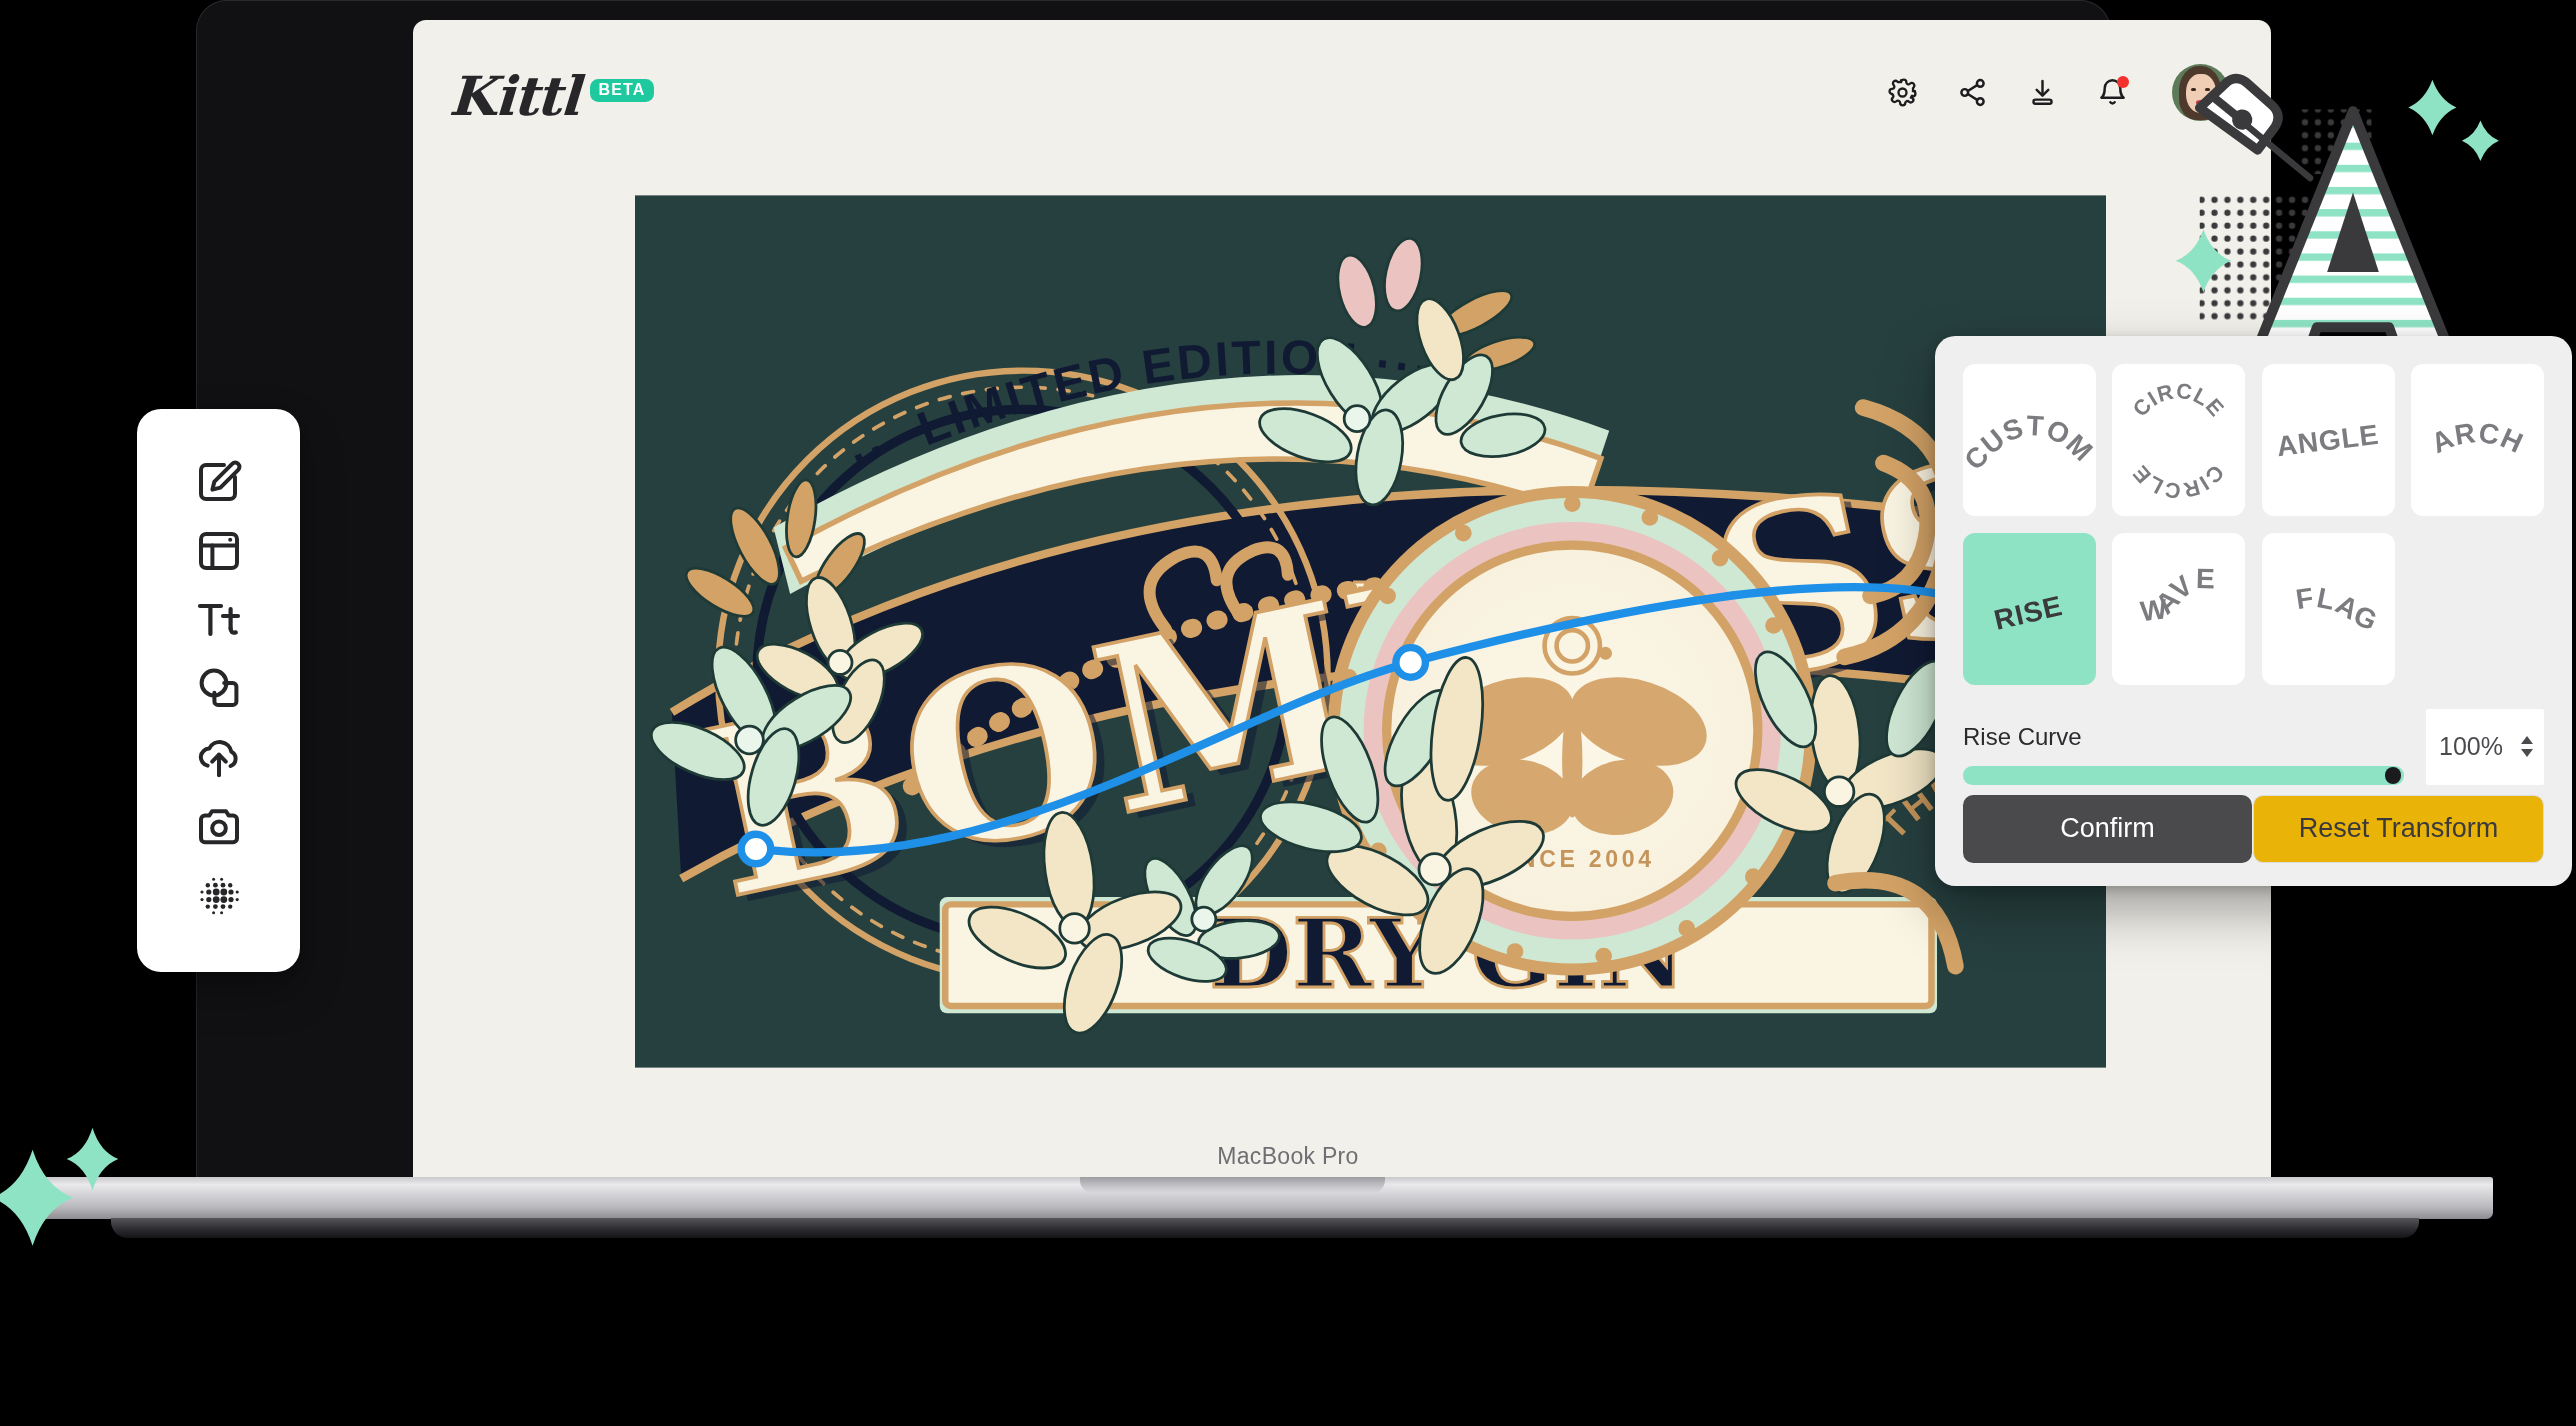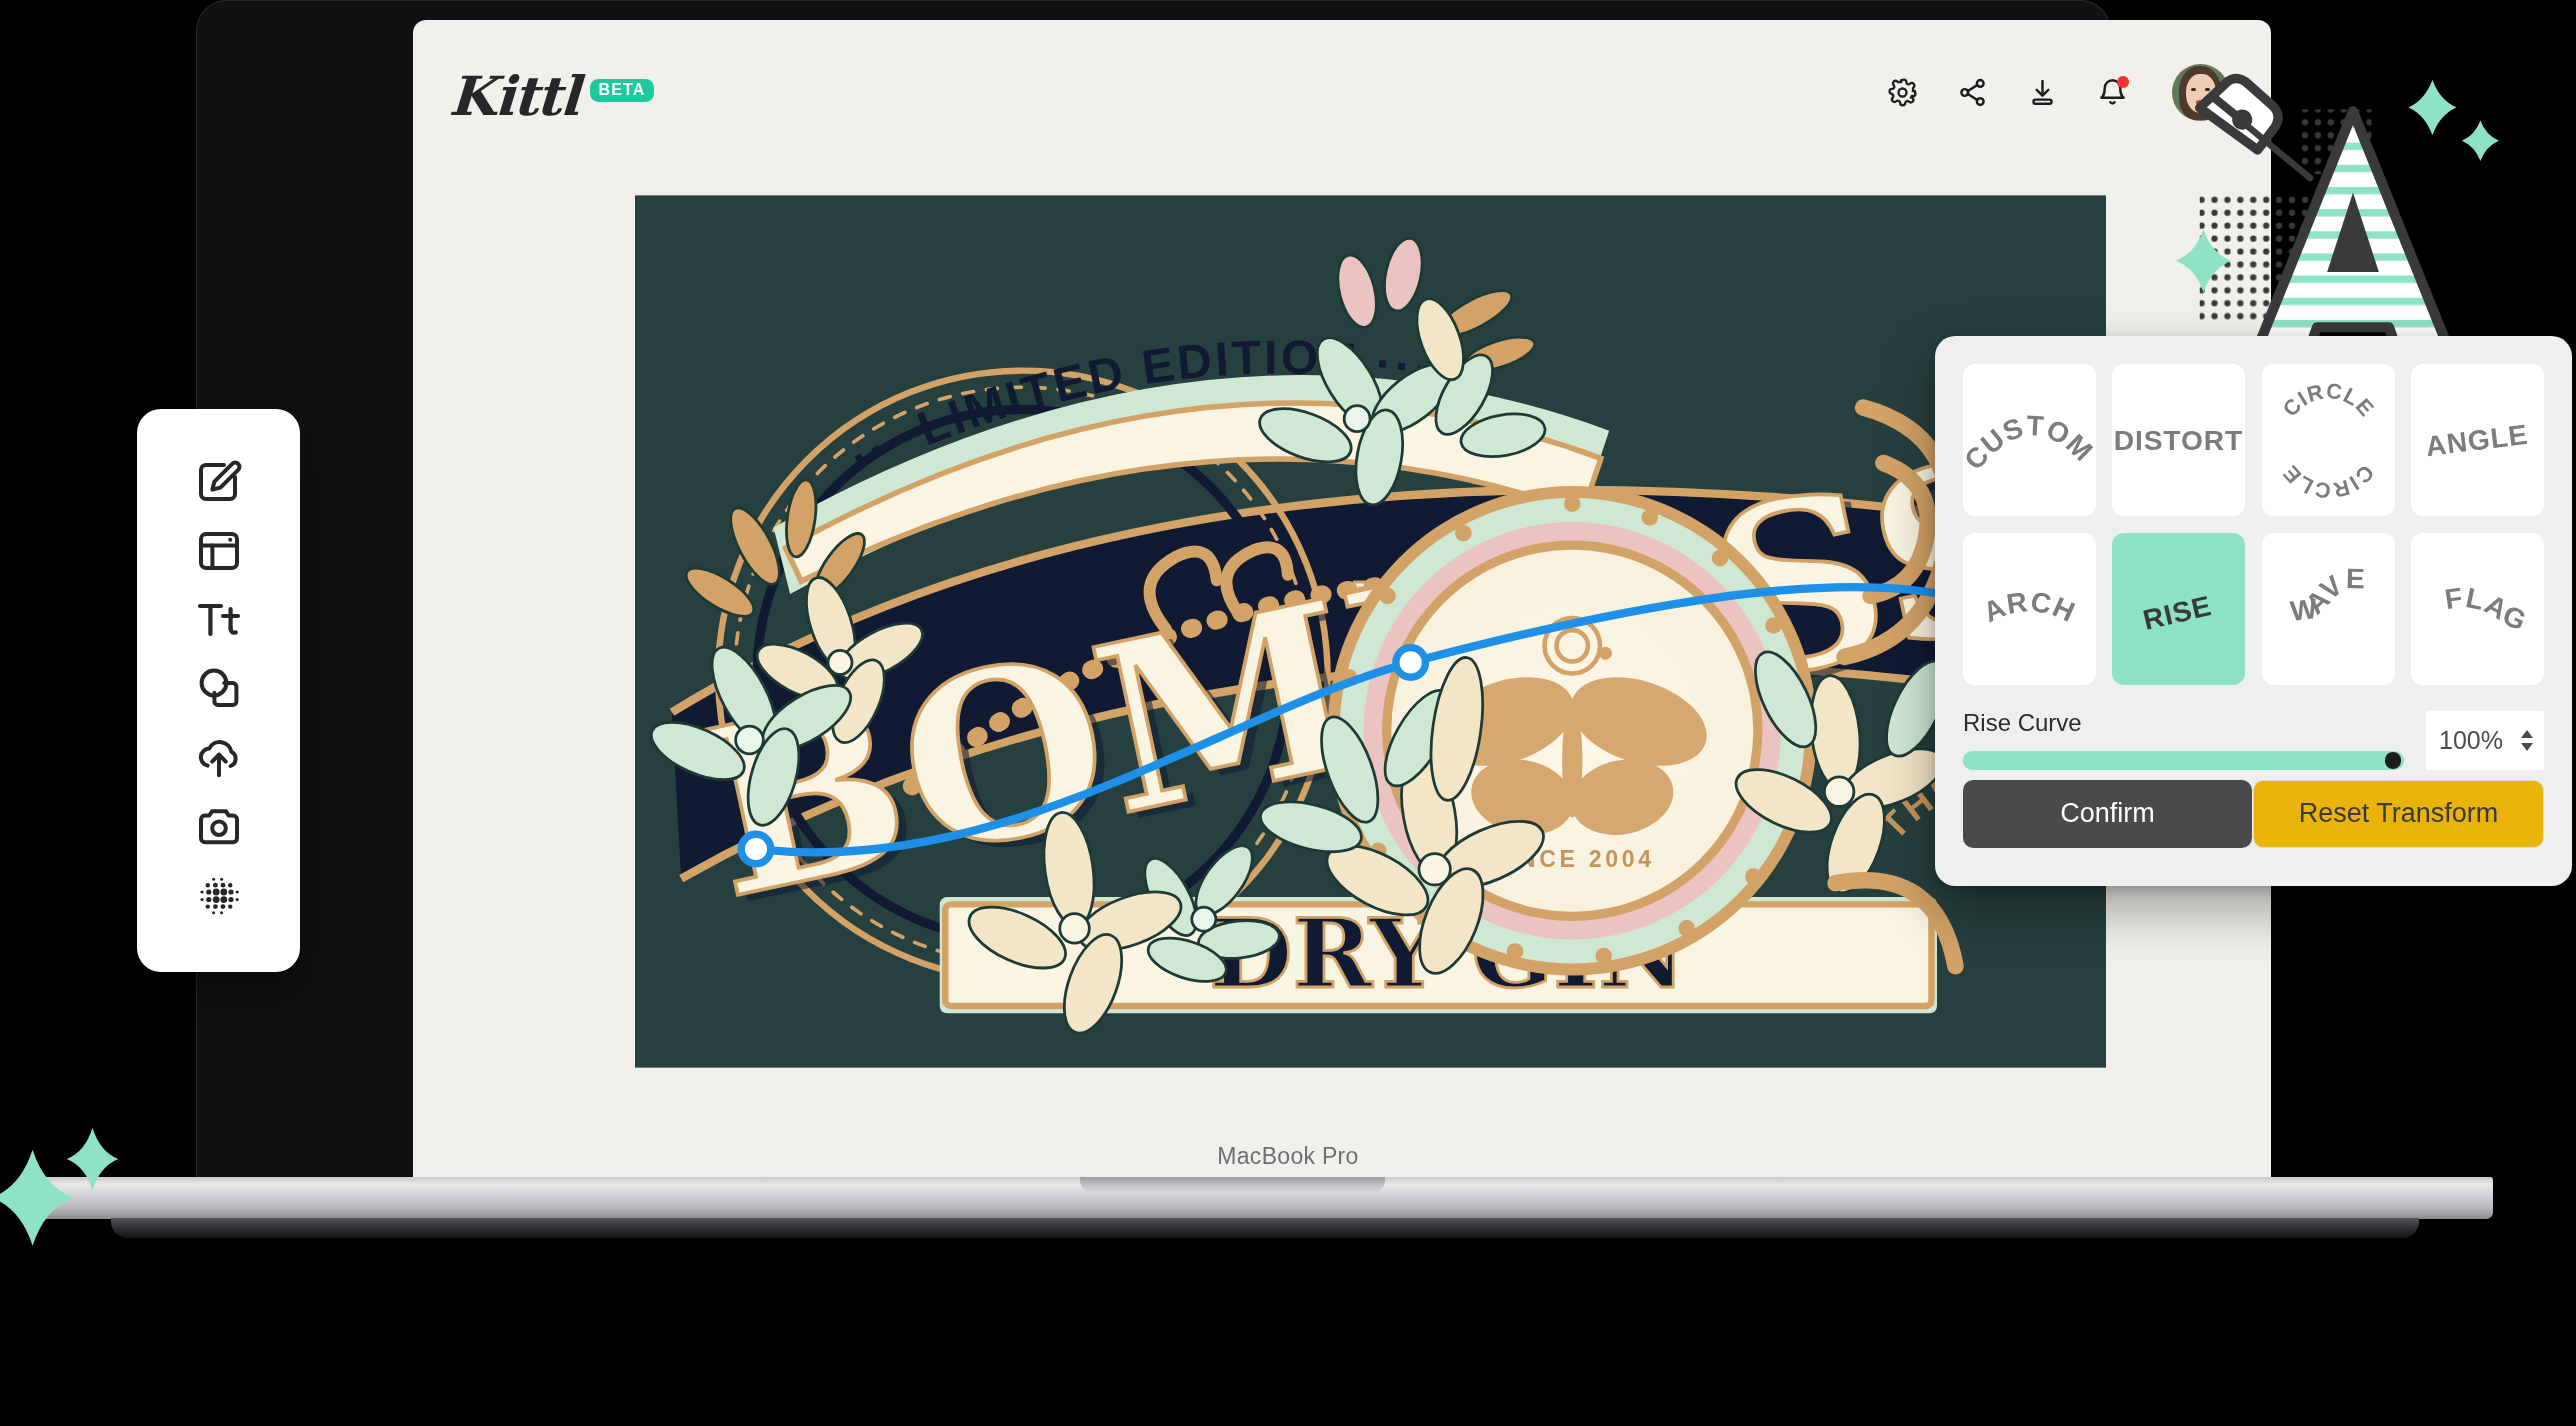--- a/index.html
+++ b/index.html
@@ -79,21 +79,21 @@
   .shape-txt{font-family:"Liberation Sans",sans-serif;font-weight:bold;font-size:34px;fill:#7c7c80;
     letter-spacing:1px;}
   .shape-cell.active .shape-txt{fill:#3a3a3d;}
 
   #curve-row{display:flex;align-items:flex-end;justify-content:space-between;margin-top:24px;}
   #curve-left{flex:1;padding-right:22px;}
   #curve-label{font-size:24px;color:#2b2b2e;margin-bottom:14.8px;}
   #slider-track{position:relative;height:18.5px;border-radius:9.2px;background:#8EE3C4;}
   #slider-thumb{position:absolute;right:2.8px;top:0.9px;width:16.6px;height:16.6px;border-radius:50%;
     background:#1b1b1e;cursor:pointer;}
-  #stepper{width:118px;height:59px;background:#ffffff;border-radius:2px;display:flex;
+  #stepper{width:118px;height:76px;background:#ffffff;border-radius:2px;display:flex;
     align-items:center;justify-content:space-between;padding:0 11px 0 13px;box-sizing:border-box;}
   #stepper-val{font-size:25px;color:#4b4b4f;}
   #stepper-arrows{display:flex;flex-direction:column;gap:4.6px;cursor:pointer;}
   .arw{width:0;height:0;border-left:6.5px solid transparent;border-right:6.5px solid transparent;}
   .arw.up{border-bottom:8.3px solid #4b4b4f;}
   .arw.dn{border-top:8.3px solid #4b4b4f;}
 
   #panel-actions{display:flex;gap:1px;margin-top:10px;}
   #confirm-btn{flex:1;height:68px;background:#4A4A4D;color:#fff;border-radius:10.2px;font-size:27px;
     display:flex;align-items:center;justify-content:center;cursor:pointer;}
@@ -521,25 +521,20 @@
 
     <div class="shape-cell">
       <svg viewBox="0 0 160 160">
         <defs>
             <path id="pCustom" d="M 18 118 Q 80 36 142 108" fill="none"></path>
           </defs>
         <text class="shape-txt"><textPath href="#pCustom" startOffset="50%" text-anchor="middle">CUSTOM</textPath></text>
       </svg>
     </div>
 
-    <div class="shape-cell">
-      <svg viewBox="0 0 160 160">
-        <text class="shape-txt" x="80" y="92" text-anchor="middle">DISTORT</text>
-      </svg>
-    </div>
 
     <div class="shape-cell">
       <svg viewBox="0 0 160 160">
         <defs>
           <path id="pCirTop" d="M 30 80 A 50 50 0 0 1 130 80" fill="none"></path>
           <path id="pCirBot" d="M 130 82 A 50 50 0 0 1 30 82" fill="none"></path>
         </defs>
         <text class="shape-txt" style="font-size:26px"><textPath href="#pCirTop" startOffset="50%" text-anchor="middle">CIRCLE</textPath></text>
         <text class="shape-txt" style="font-size:26px"><textPath href="#pCirBot" startOffset="50%" text-anchor="middle">CIRCLE</textPath></text>
       </svg>

